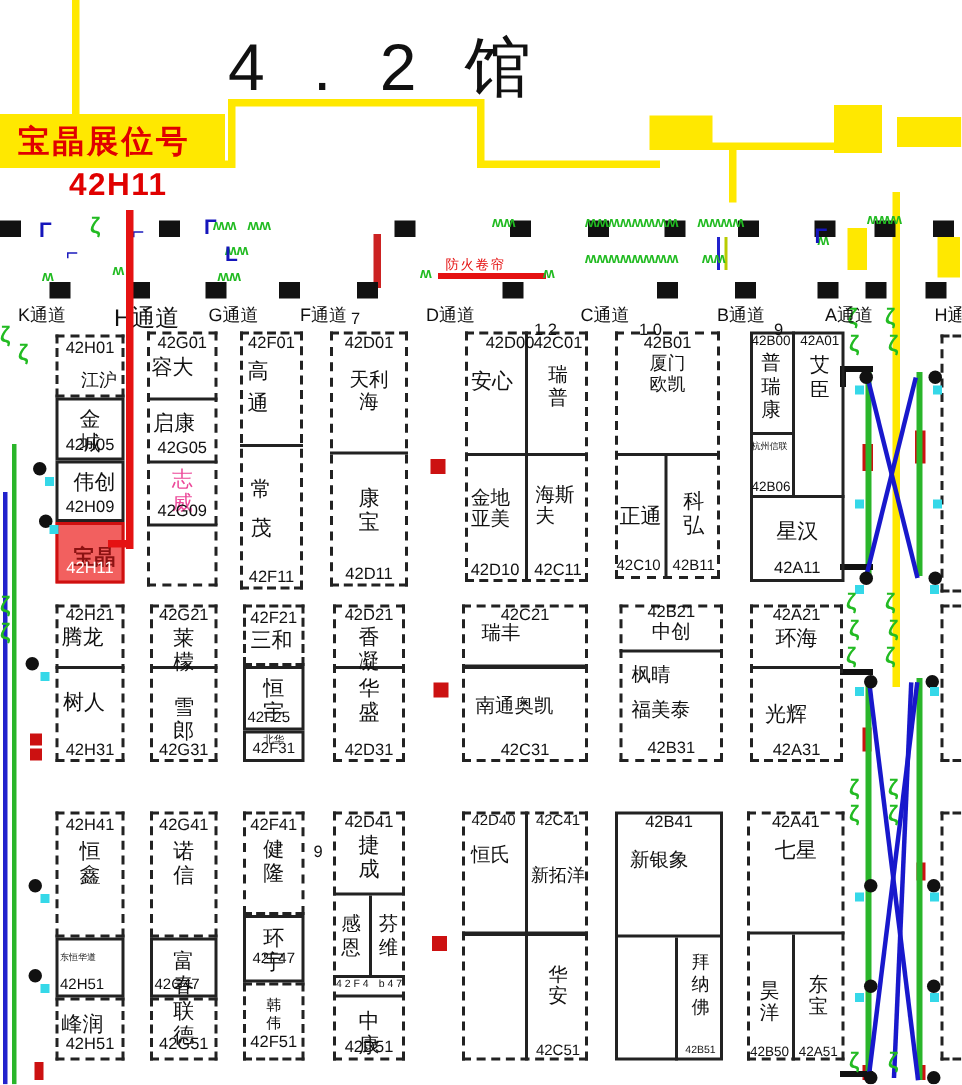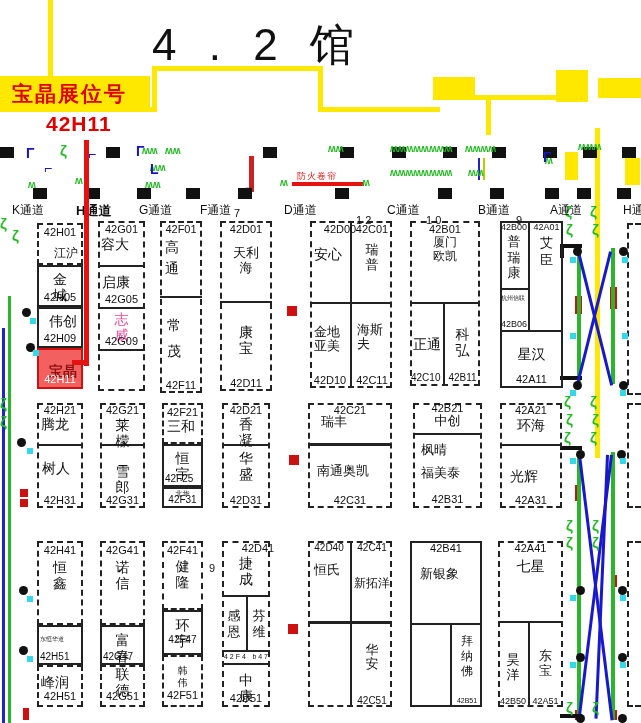--- a/index.html
+++ b/index.html
@@ -315,21 +315,21 @@
     </div>
     <div style="position: absolute; left: 162px; top: 610px; width: 41px; height: 45px; z-index: 2; border: 2px solid rgb(34, 34, 34);">
       <div style="position: absolute; white-space: pre-line; line-height: 1.15; font-size: 14px; color: rgb(17, 17, 17); font-weight: normal; text-align: center; left: 50%; top: 5px; transform: translateX(-50%); margin-left: 0px;">环宇</div>
       <div style="position: absolute; white-space: pre-line; line-height: 1.15; font-size: 10px; color: rgb(17, 17, 17); font-weight: normal; text-align: center; left: 50%; top: 22px; transform: translateX(-50%); margin-left: 0px;">42F47</div>
     </div>
     <div style="position: absolute; left: 162px; top: 655px; width: 41px; height: 52px; z-index: 2; border: 2px dashed rgb(34, 34, 34);">
       <div style="position: absolute; white-space: pre-line; line-height: 1.15; font-size: 10px; color: rgb(17, 17, 17); font-weight: normal; text-align: center; left: 50%; top: 8px; transform: translateX(-50%); margin-left: 0px;">韩伟</div>
       <div style="position: absolute; white-space: pre-line; line-height: 1.15; font-size: 11px; color: rgb(17, 17, 17); font-weight: normal; text-align: center; left: 50%; transform: translateX(-50%); bottom: 3px; margin-left: 0px;">42F51</div>
     </div>
     <div style="position: absolute; left: 222px; top: 541px; width: 48px; height: 54px; z-index: 2;">
-      <div style="position: absolute; white-space: pre-line; line-height: 1.15; font-size: 11px; color: rgb(17, 17, 17); font-weight: normal; text-align: center; left: 50%; top: 1px; transform: translateX(-50%); margin-left: 12px;">42D41</div>
+      <div style="position: absolute; white-space: pre-line; line-height: 1.15; font-size: 11px; color: rgb(17, 17, 17); font-weight: normal; text-align: center; left: 50%; top: 1px; transform: translateX(-50%); margin-left: 0px;">42D41</div>
       <div style="position: absolute; white-space: pre-line; line-height: 1.15; font-size: 14px; color: rgb(17, 17, 17); font-weight: normal; text-align: center; left: 50%; top: 14px; transform: translateX(-50%); margin-left: 0px;">捷成</div>
     </div>
     <div style="position: absolute; left: 222px; top: 597px; width: 24px; height: 53px; z-index: 2;">
       <div style="position: absolute; white-space: pre-line; line-height: 1.25; font-size: 13px; color: rgb(17, 17, 17); font-weight: normal; text-align: center; left: 50%; top: 50%; transform: translate(-50%, -50%); margin-left: 0px; margin-top: 0px;">感
 恩</div>
     </div>
     <div style="position: absolute; left: 248px; top: 597px; width: 22px; height: 53px; z-index: 2;">
       <div style="position: absolute; white-space: pre-line; line-height: 1.25; font-size: 13px; color: rgb(17, 17, 17); font-weight: normal; text-align: center; left: 50%; top: 50%; transform: translate(-50%, -50%); margin-left: 0px; margin-top: 0px;">芬
 维</div>
     </div>
@@ -455,21 +455,21 @@
     <div style="position: absolute; left: 26px; top: 146px; color: rgb(21, 21, 187); font-size: 14px; font-weight: bold; line-height: 1; z-index: 3; white-space: nowrap;">Γ</div>
     <div style="position: absolute; left: 44px; top: 161px; color: rgb(21, 21, 187); font-size: 14px; font-weight: bold; line-height: 1; z-index: 3; white-space: nowrap;">⌐</div>
     <div style="position: absolute; left: 88px; top: 147px; color: rgb(21, 21, 187); font-size: 14px; font-weight: bold; line-height: 1; z-index: 3; white-space: nowrap;">⌐</div>
     <div style="position: absolute; left: 136px; top: 144px; color: rgb(21, 21, 187); font-size: 14px; font-weight: bold; line-height: 1; z-index: 3; white-space: nowrap;">Γ</div>
     <div style="position: absolute; left: 150px; top: 162px; color: rgb(21, 21, 187); font-size: 14px; font-weight: bold; line-height: 1; z-index: 3; white-space: nowrap;">L</div>
     <div style="position: absolute; left: 543px; top: 150px; color: rgb(21, 21, 187); font-size: 14px; font-weight: bold; line-height: 1; z-index: 3; white-space: nowrap;">Γ</div>
     <div style="position: absolute; left: 244px; top: 186px; color: rgb(17, 17, 17); font-size: 9px; font-weight: bold; line-height: 1; z-index: 3; white-space: nowrap;">▼</div>
     <div style="position: absolute; left: 84px; top: 140px; width: 5px; height: 226px; background: rgb(229, 18, 18); z-index: 4;"></div>
     <div style="position: absolute; left: 72px; top: 360px; width: 14px; height: 5px; background: rgb(229, 18, 18); z-index: 4;"></div>
     <div style="position: absolute; left: 12px; top: 202px; font-size: 12px; color: rgb(17, 17, 17); z-index: 3; white-space: nowrap;">K通道</div>
-    <div style="position: absolute; left: 76px; top: 202px; font-size: 13px; color: rgb(17, 17, 17); z-index: 3; white-space: nowrap; font-weight: bold;">H通道</div>
+    <div style="position: absolute; left: 76px; top: 202px; font-size: 16px; color: rgb(17, 17, 17); z-index: 3; white-space: nowrap;">H通道</div>
     <div style="position: absolute; left: 139px; top: 202px; font-size: 12px; color: rgb(17, 17, 17); z-index: 3; white-space: nowrap;">G通道</div>
     <div style="position: absolute; left: 200px; top: 202px; font-size: 12px; color: rgb(17, 17, 17); z-index: 3; white-space: nowrap;">F通道</div>
     <div style="position: absolute; left: 284px; top: 202px; font-size: 12px; color: rgb(17, 17, 17); z-index: 3; white-space: nowrap;">D通道</div>
     <div style="position: absolute; left: 387px; top: 202px; font-size: 12px; color: rgb(17, 17, 17); z-index: 3; white-space: nowrap;">C通道</div>
     <div style="position: absolute; left: 478px; top: 202px; font-size: 12px; color: rgb(17, 17, 17); z-index: 3; white-space: nowrap;">B通道</div>
     <div style="position: absolute; left: 550px; top: 202px; font-size: 12px; color: rgb(17, 17, 17); z-index: 3; white-space: nowrap;">A通道</div>
     <div style="position: absolute; left: 623px; top: 202px; font-size: 12px; color: rgb(17, 17, 17); z-index: 3; white-space: nowrap;">H通</div>
     <div style="position: absolute; left: 234px; top: 207px; font-size: 11px; color: rgb(17, 17, 17); z-index: 3; white-space: nowrap;">7</div>
     <div style="position: absolute; left: 356px; top: 214px; font-size: 11px; color: rgb(17, 17, 17); z-index: 3; white-space: nowrap;">1 2</div>
     <div style="position: absolute; left: 426px; top: 214px; font-size: 11px; color: rgb(17, 17, 17); z-index: 3; white-space: nowrap;">1 0</div>

